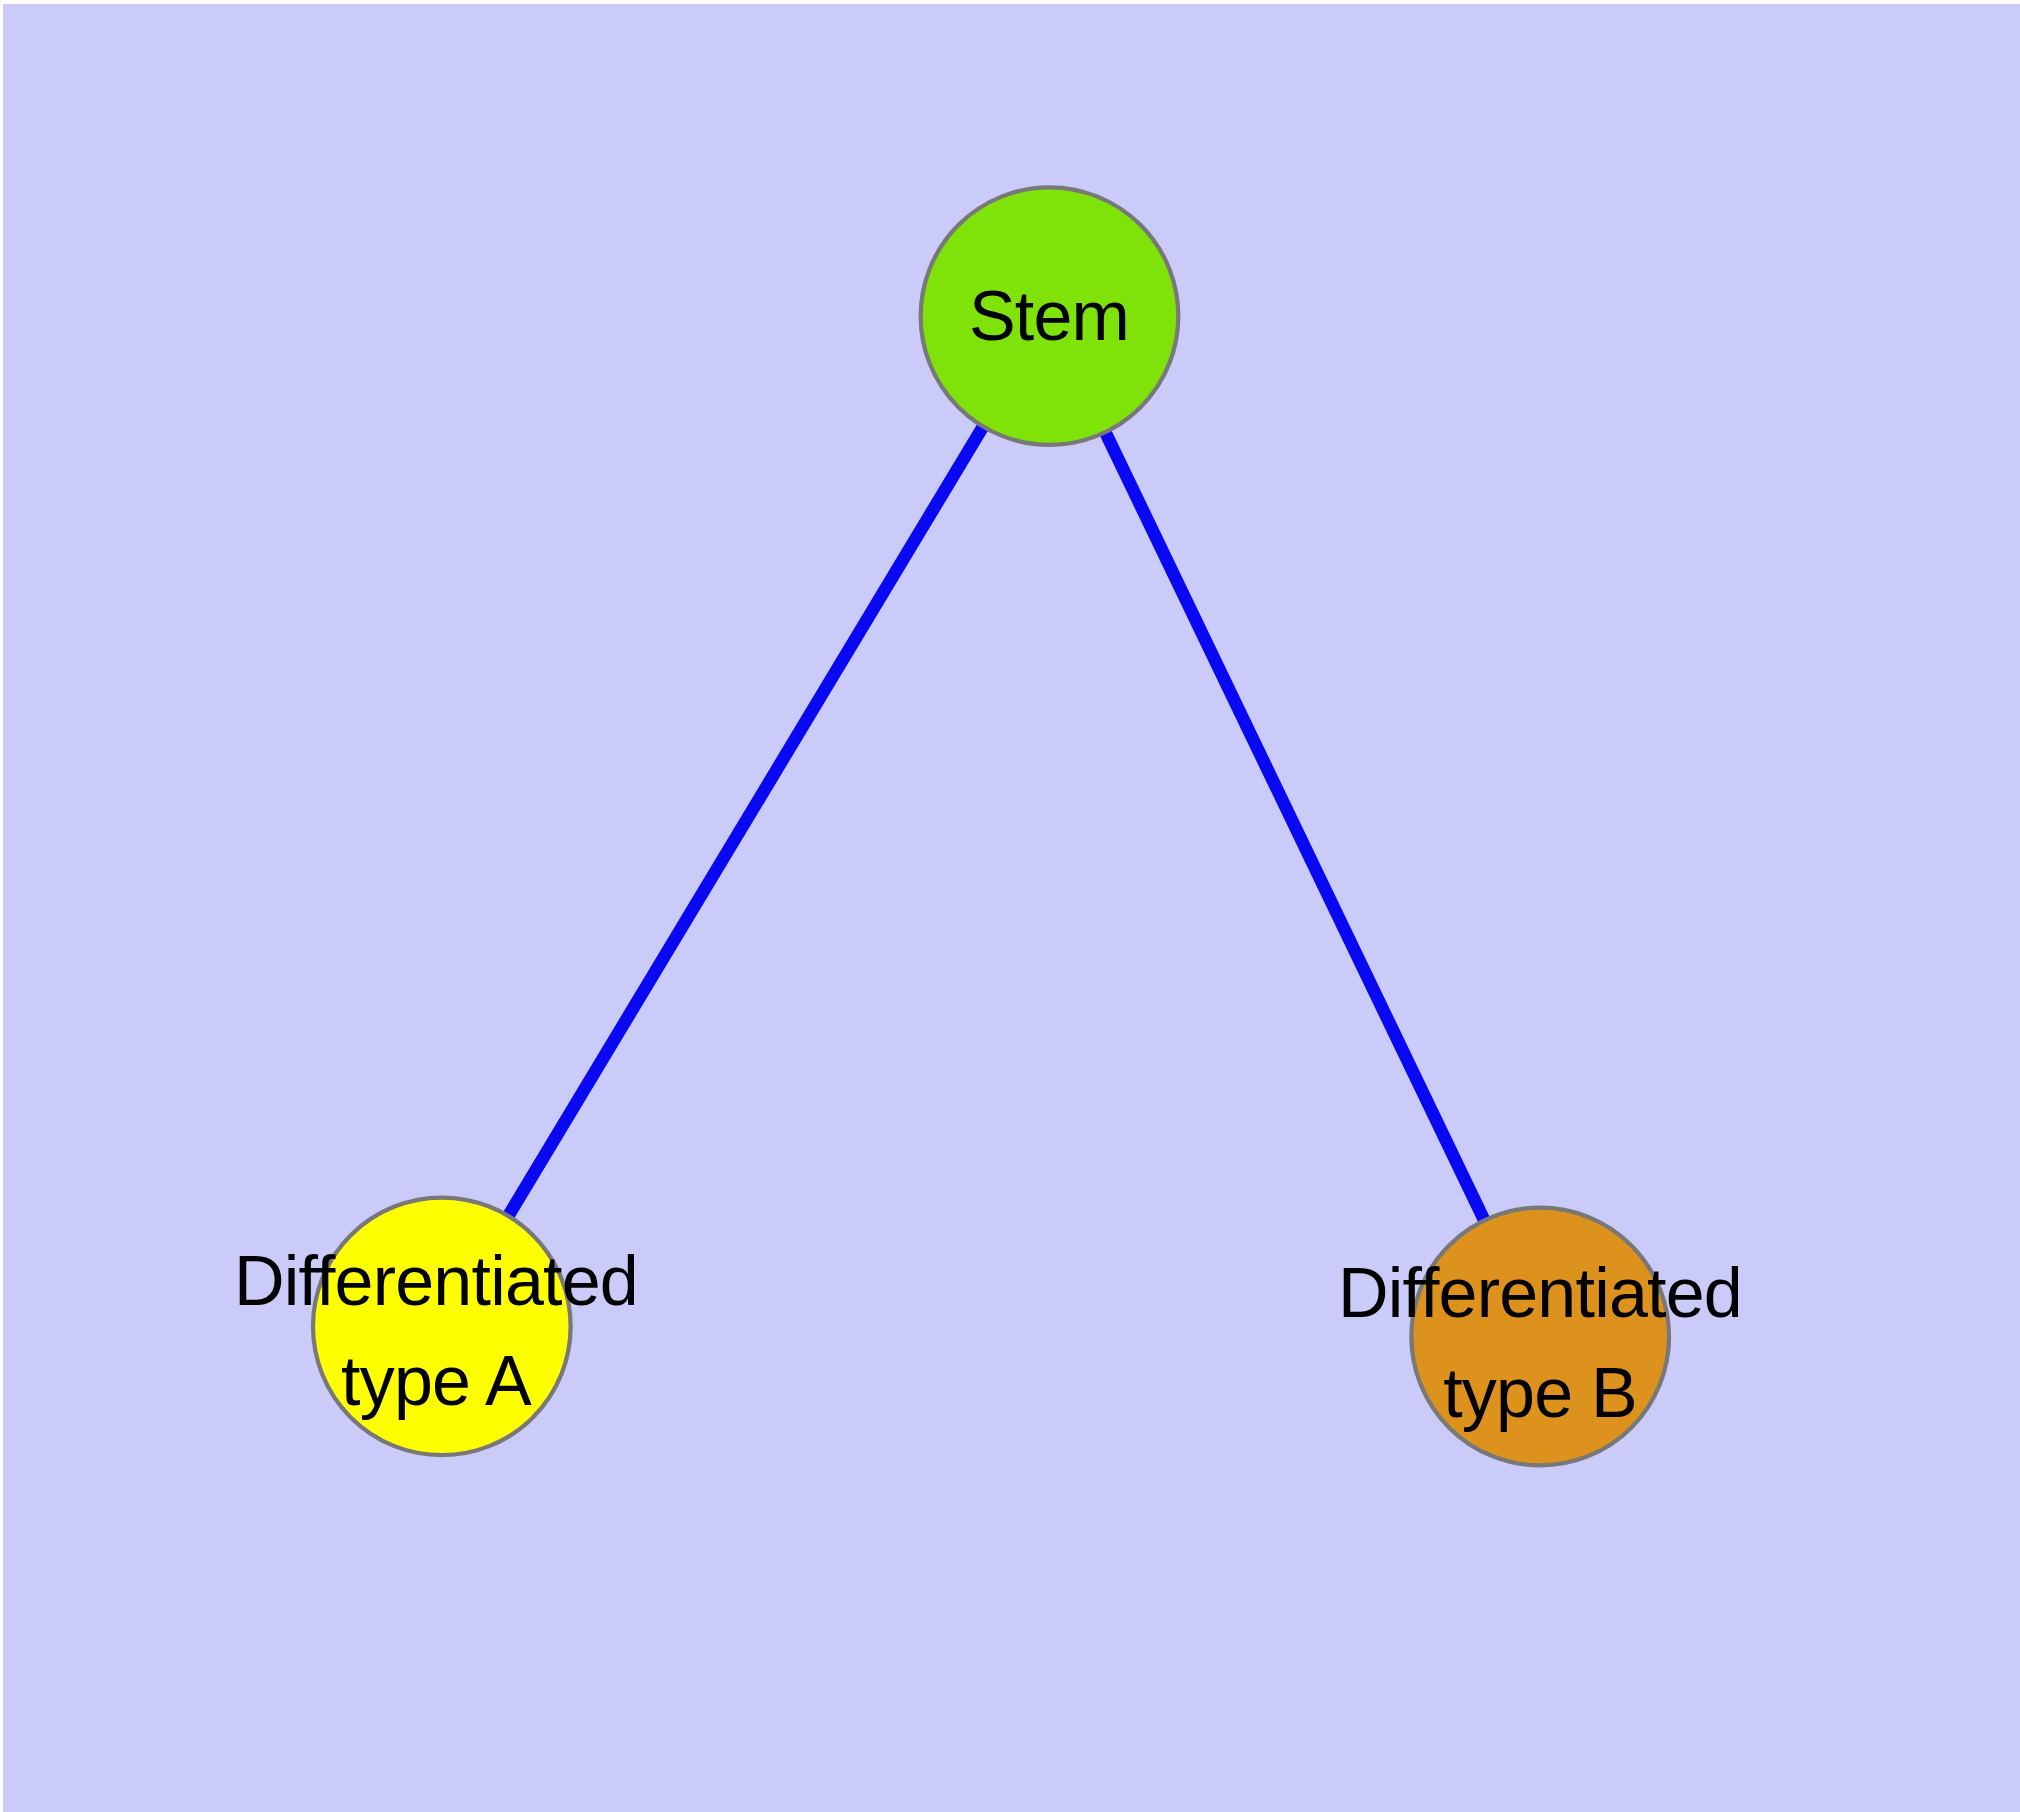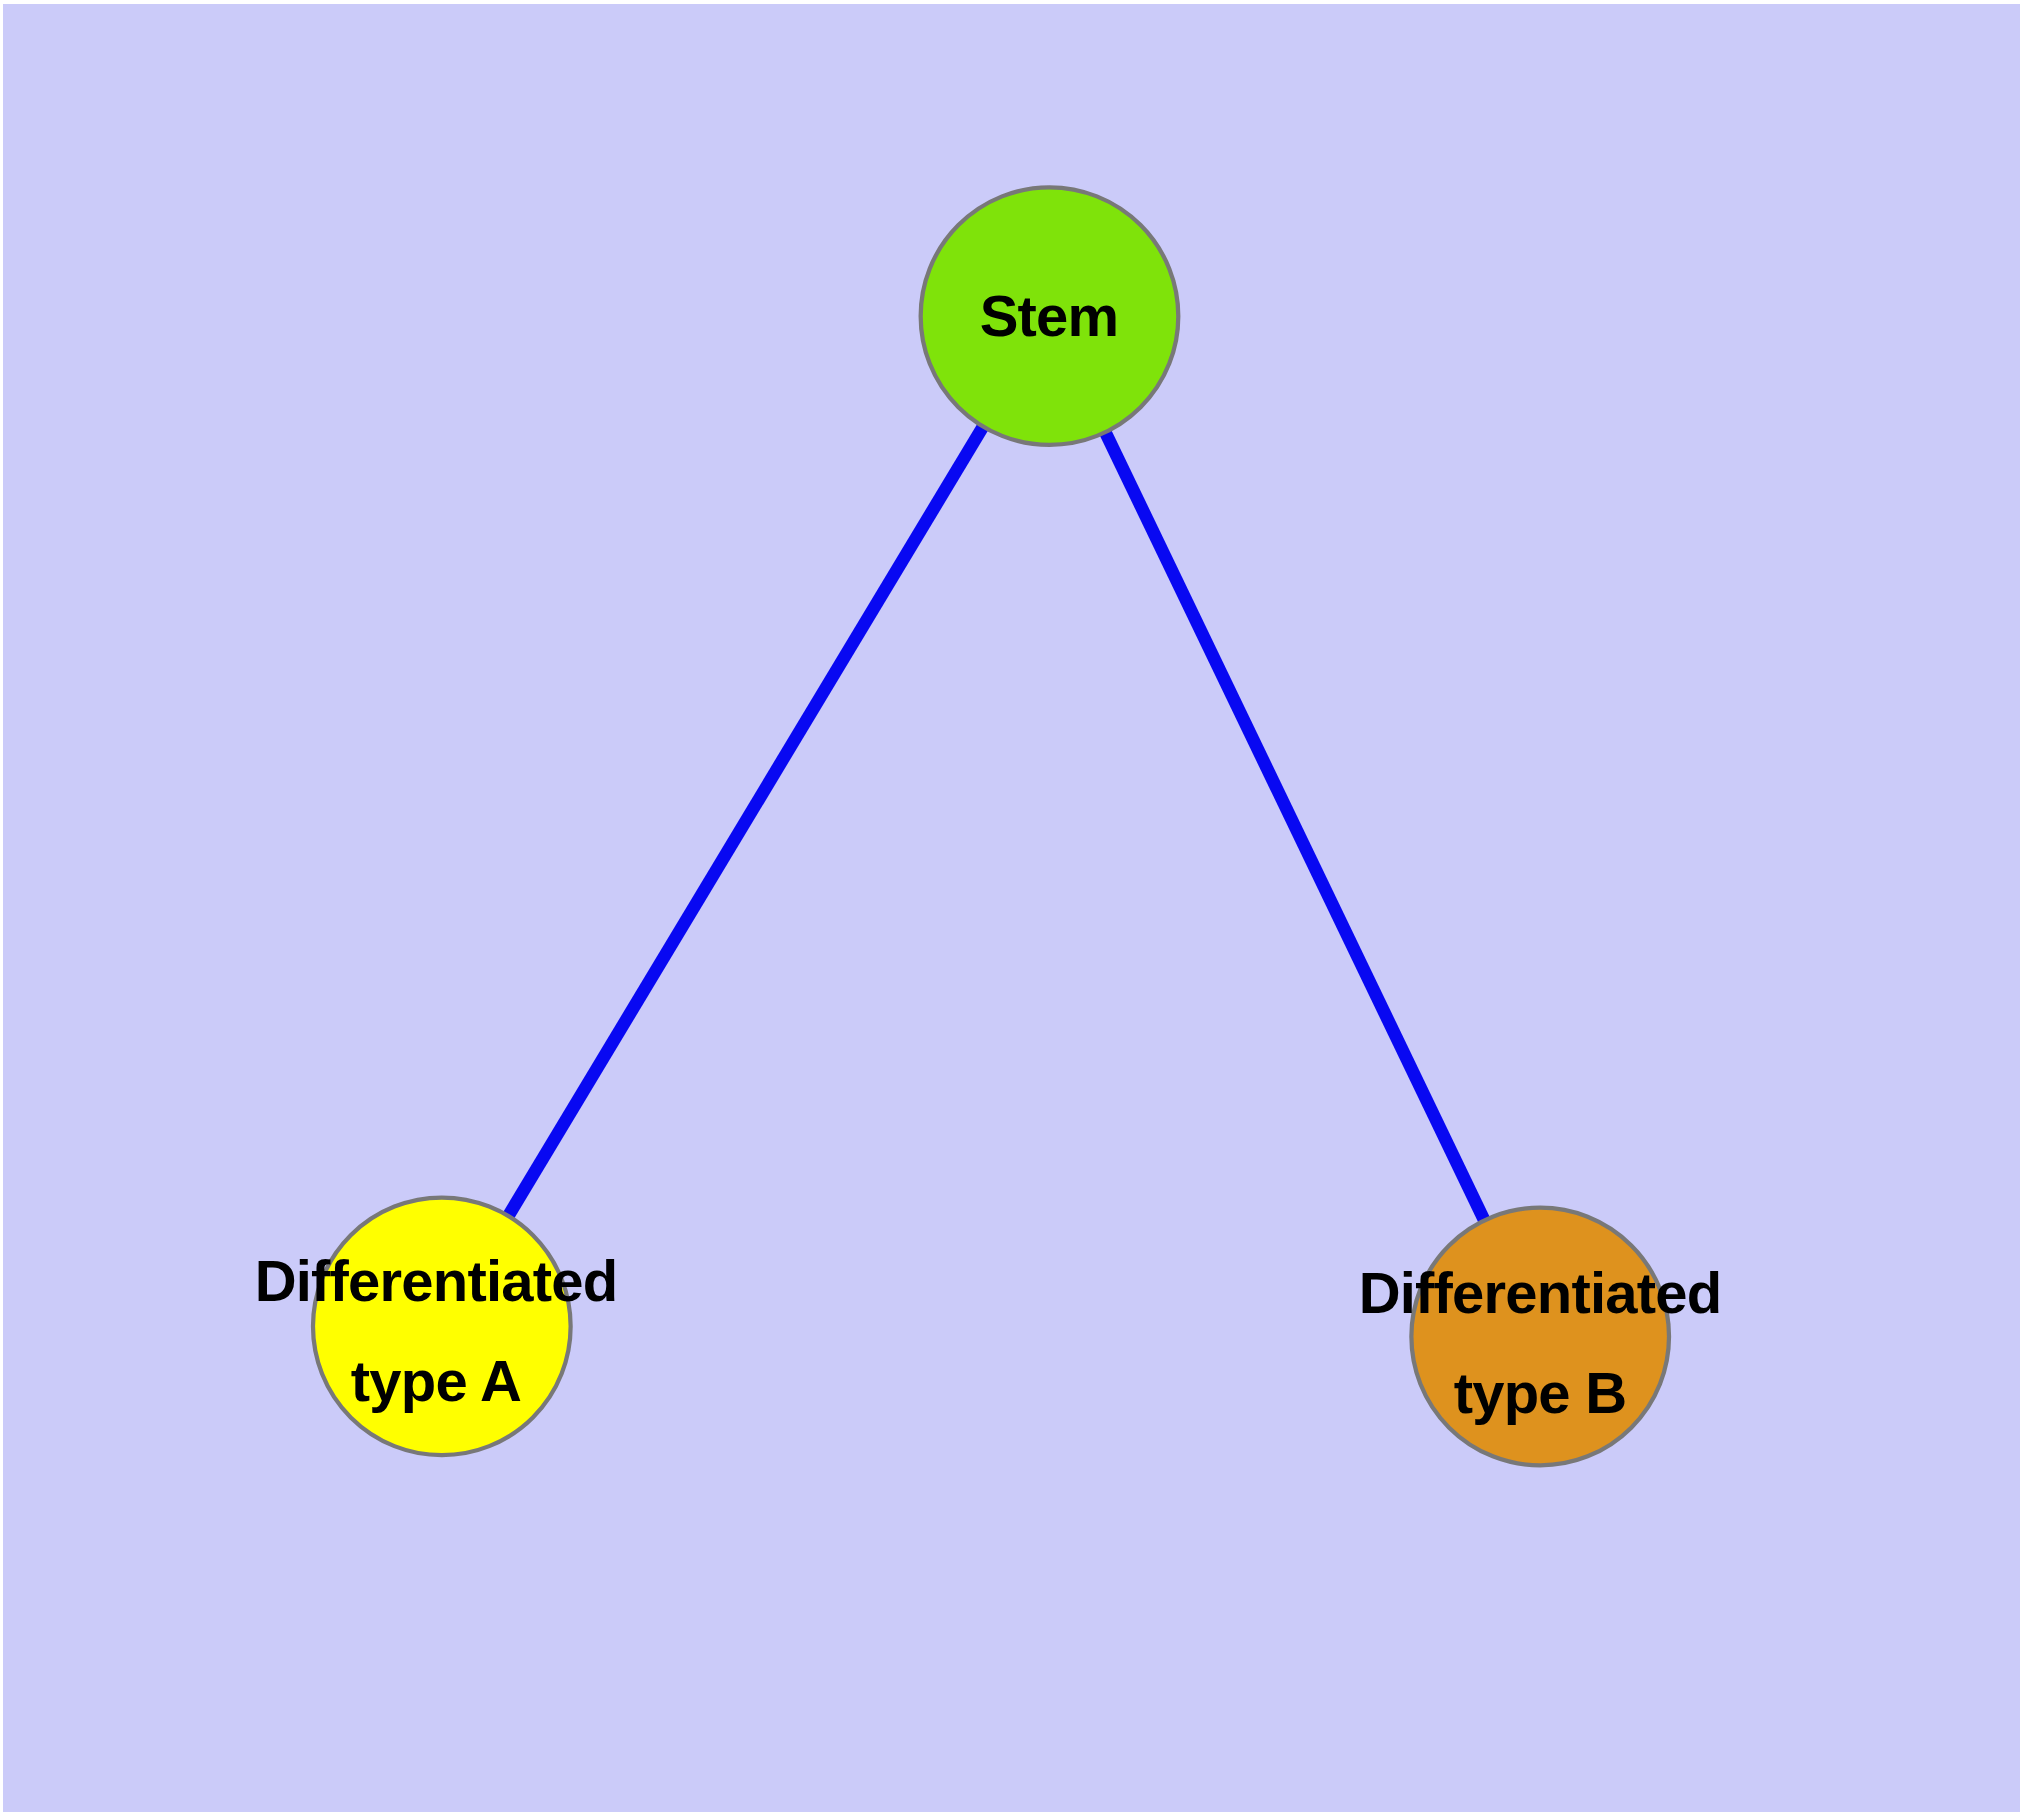--- a/index.html
+++ b/index.html
@@ -34,22 +34,22 @@
     stroke-width: 15;
     stroke-linecap: butt;
   }
   .graph-svg circle {
     stroke: #787878;
     stroke-width: 5;
   }
   .node-label {
     position: absolute;
     transform: translate(-50%, -50%);
-    font-weight: bold;
-    font-size: 58px;
+    font-weight: normal;
+    font-size: 70px;
     line-height: 100px;
     color: #000000;
     text-align: center;
     white-space: pre-line;
     letter-spacing: -0.8px;
   }
 </style>
 </head>
 <body>
 

